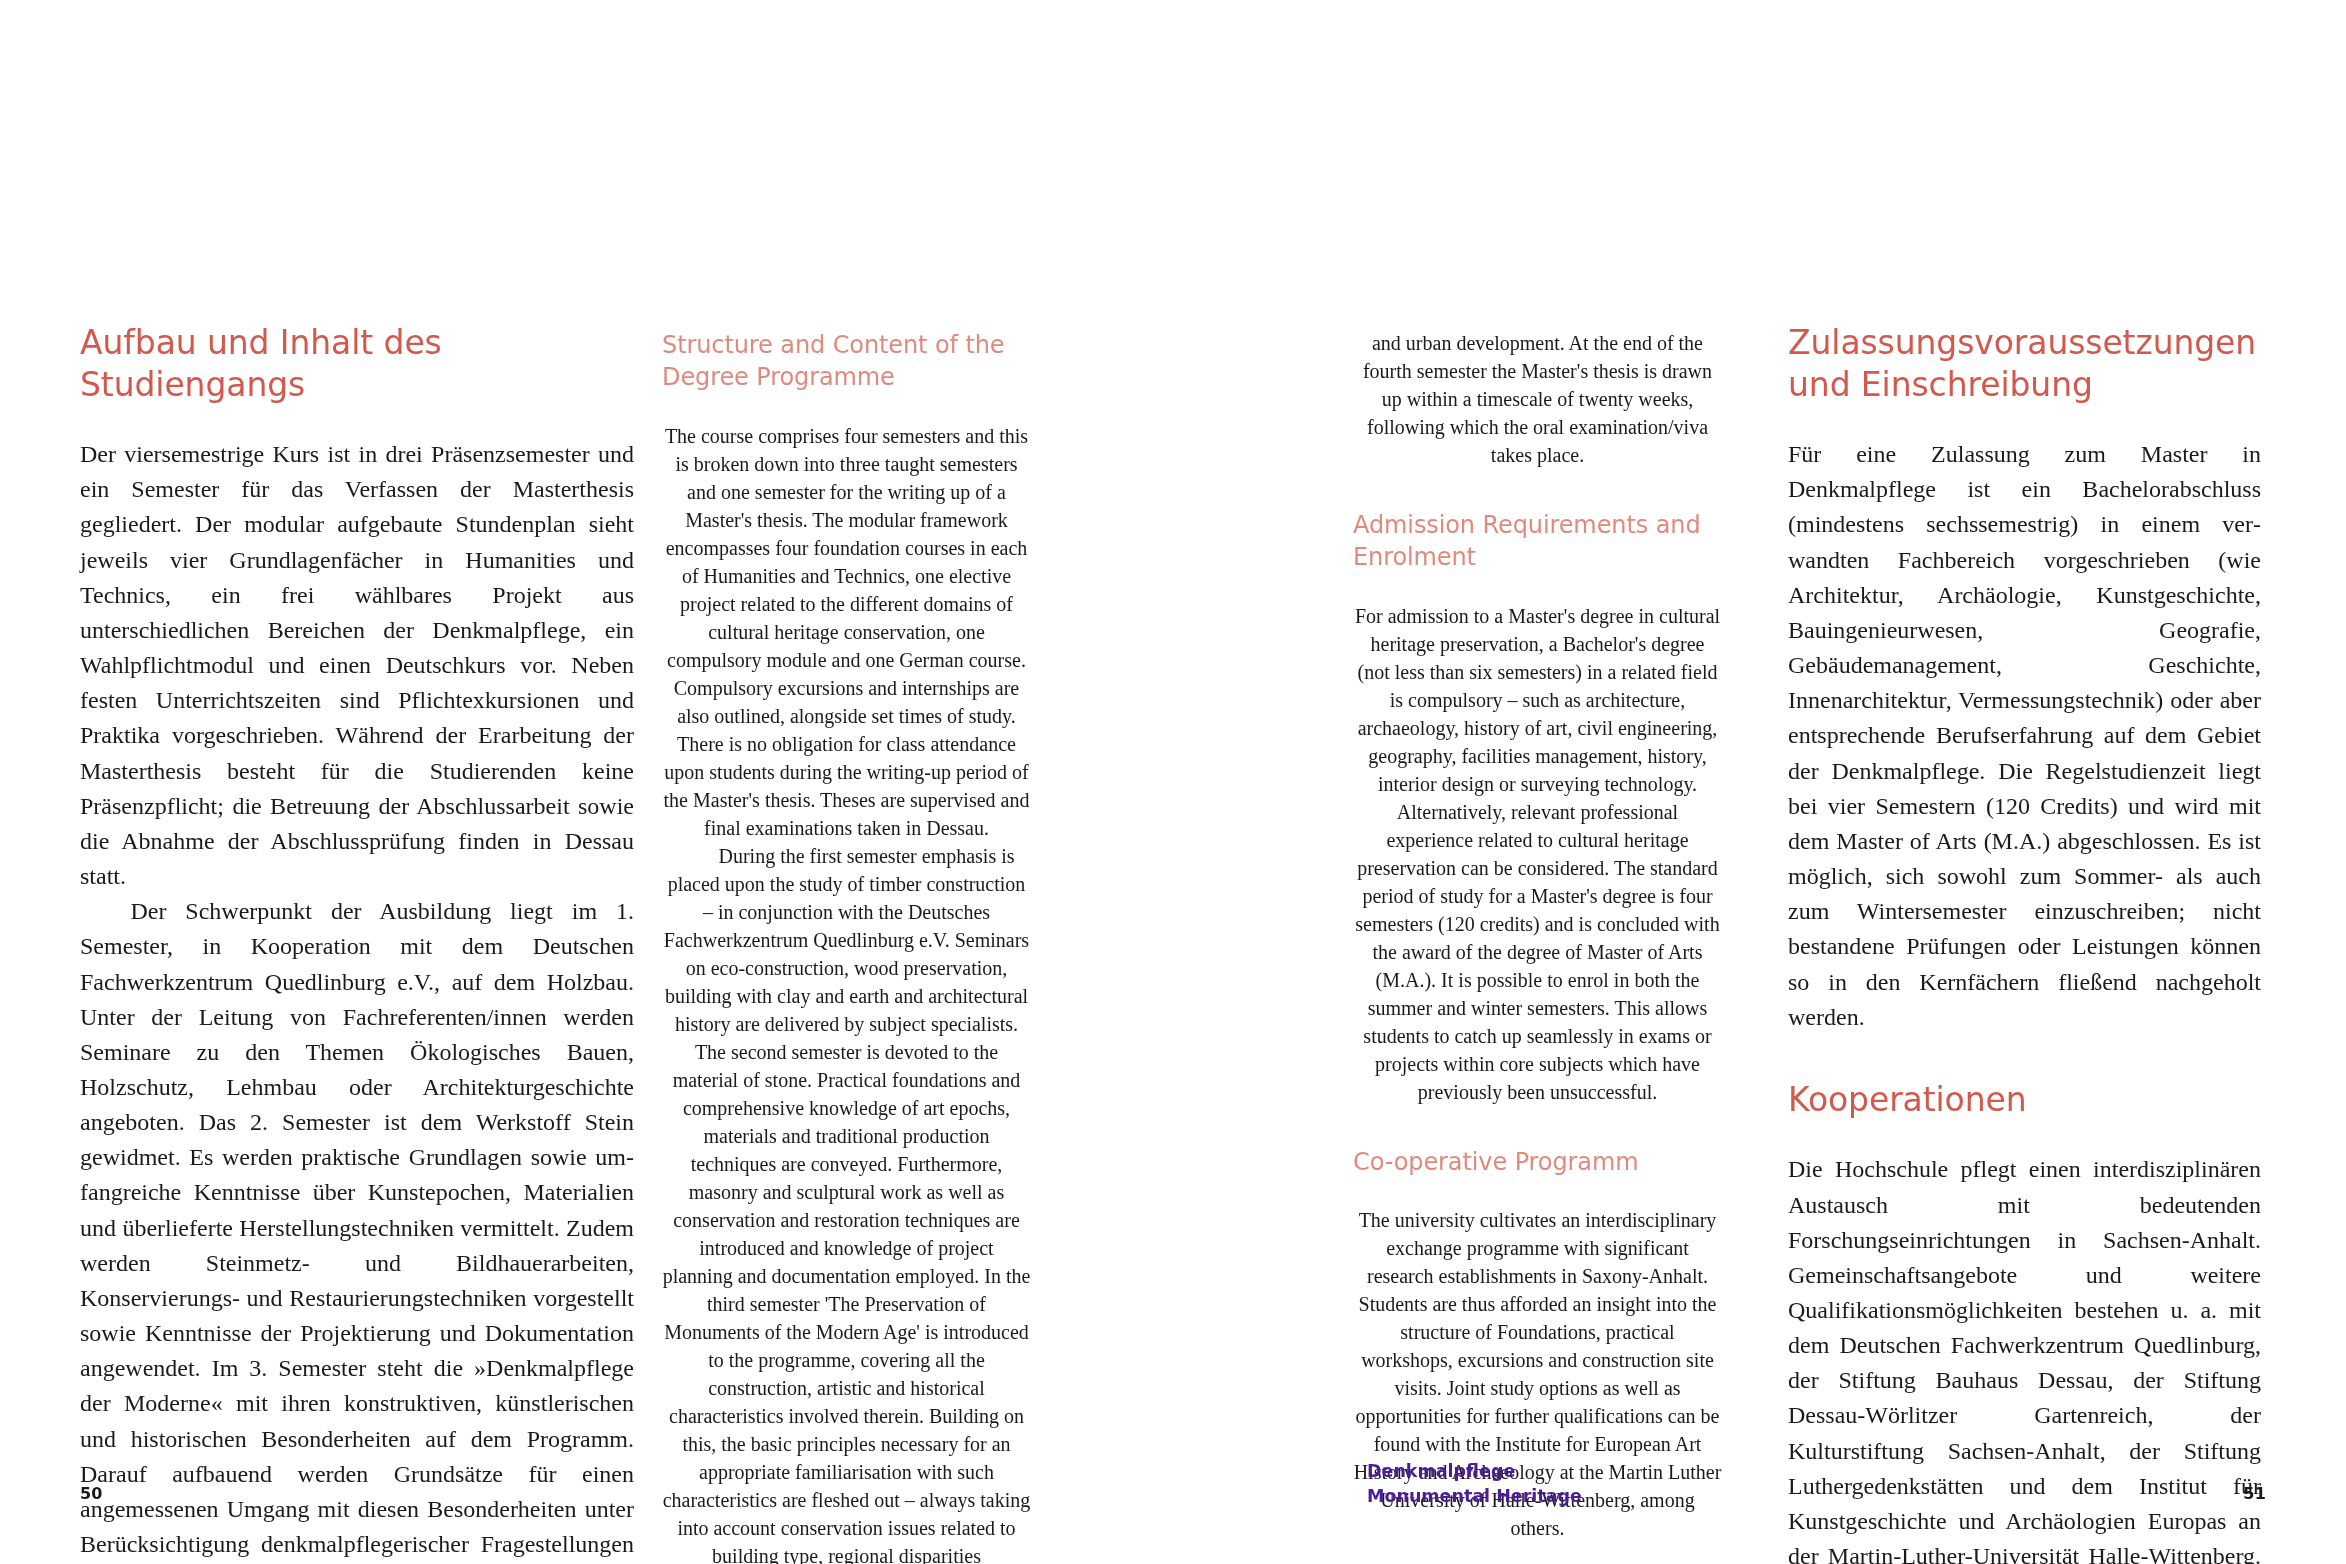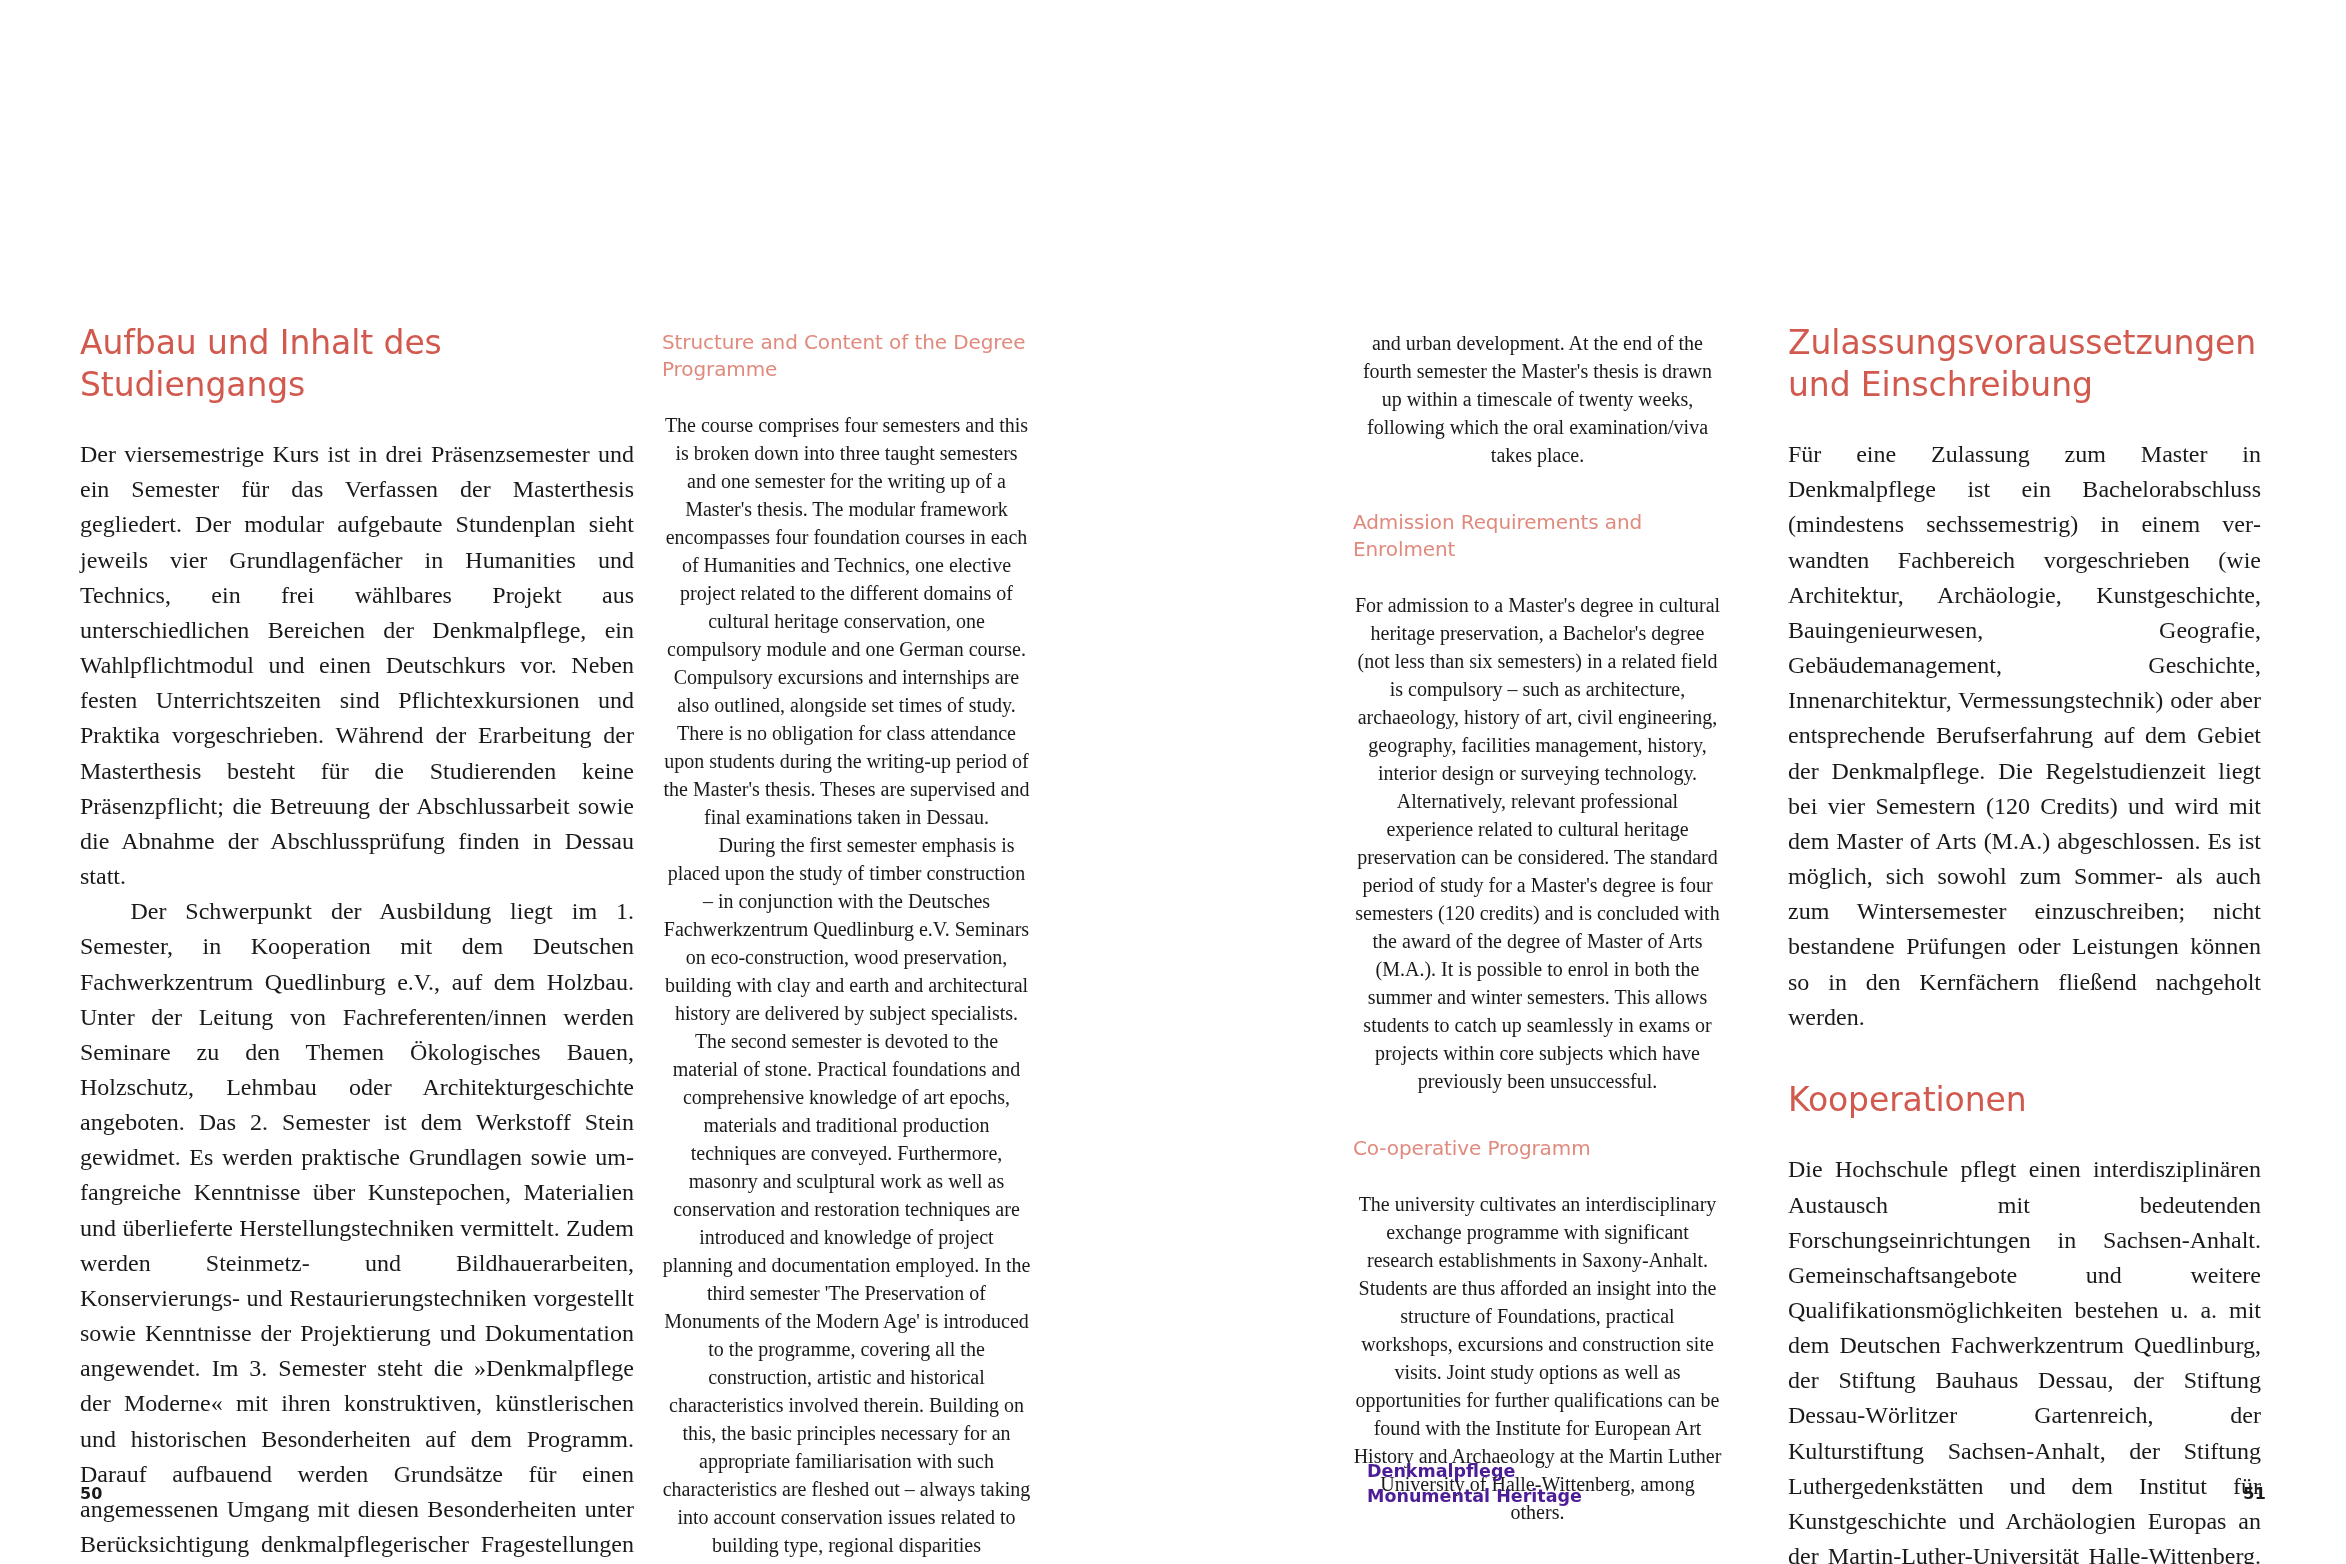--- a/index.html
+++ b/index.html
@@ -52,21 +52,21 @@
     font-weight: 400;
     line-height: 1.26;
     letter-spacing: -0.1px;
     margin: 0 0 32px 0;
   }
   .h-de.subsequent { margin-top: 44px; }
 
   .h-en {
     color: #e08a7d;
     font-family: "DejaVu Sans", "Liberation Sans", sans-serif;
-    font-size: 20px;
+    font-size: 24px;
     font-weight: 400;
     line-height: 1.35;
     letter-spacing: -0.1px;
     margin: 0 0 28px 0;
   }
   .h-en.subsequent { margin-top: 40px; }
 
   p.body-de {
     color: #1a1a1a;
     font-size: 24px;

